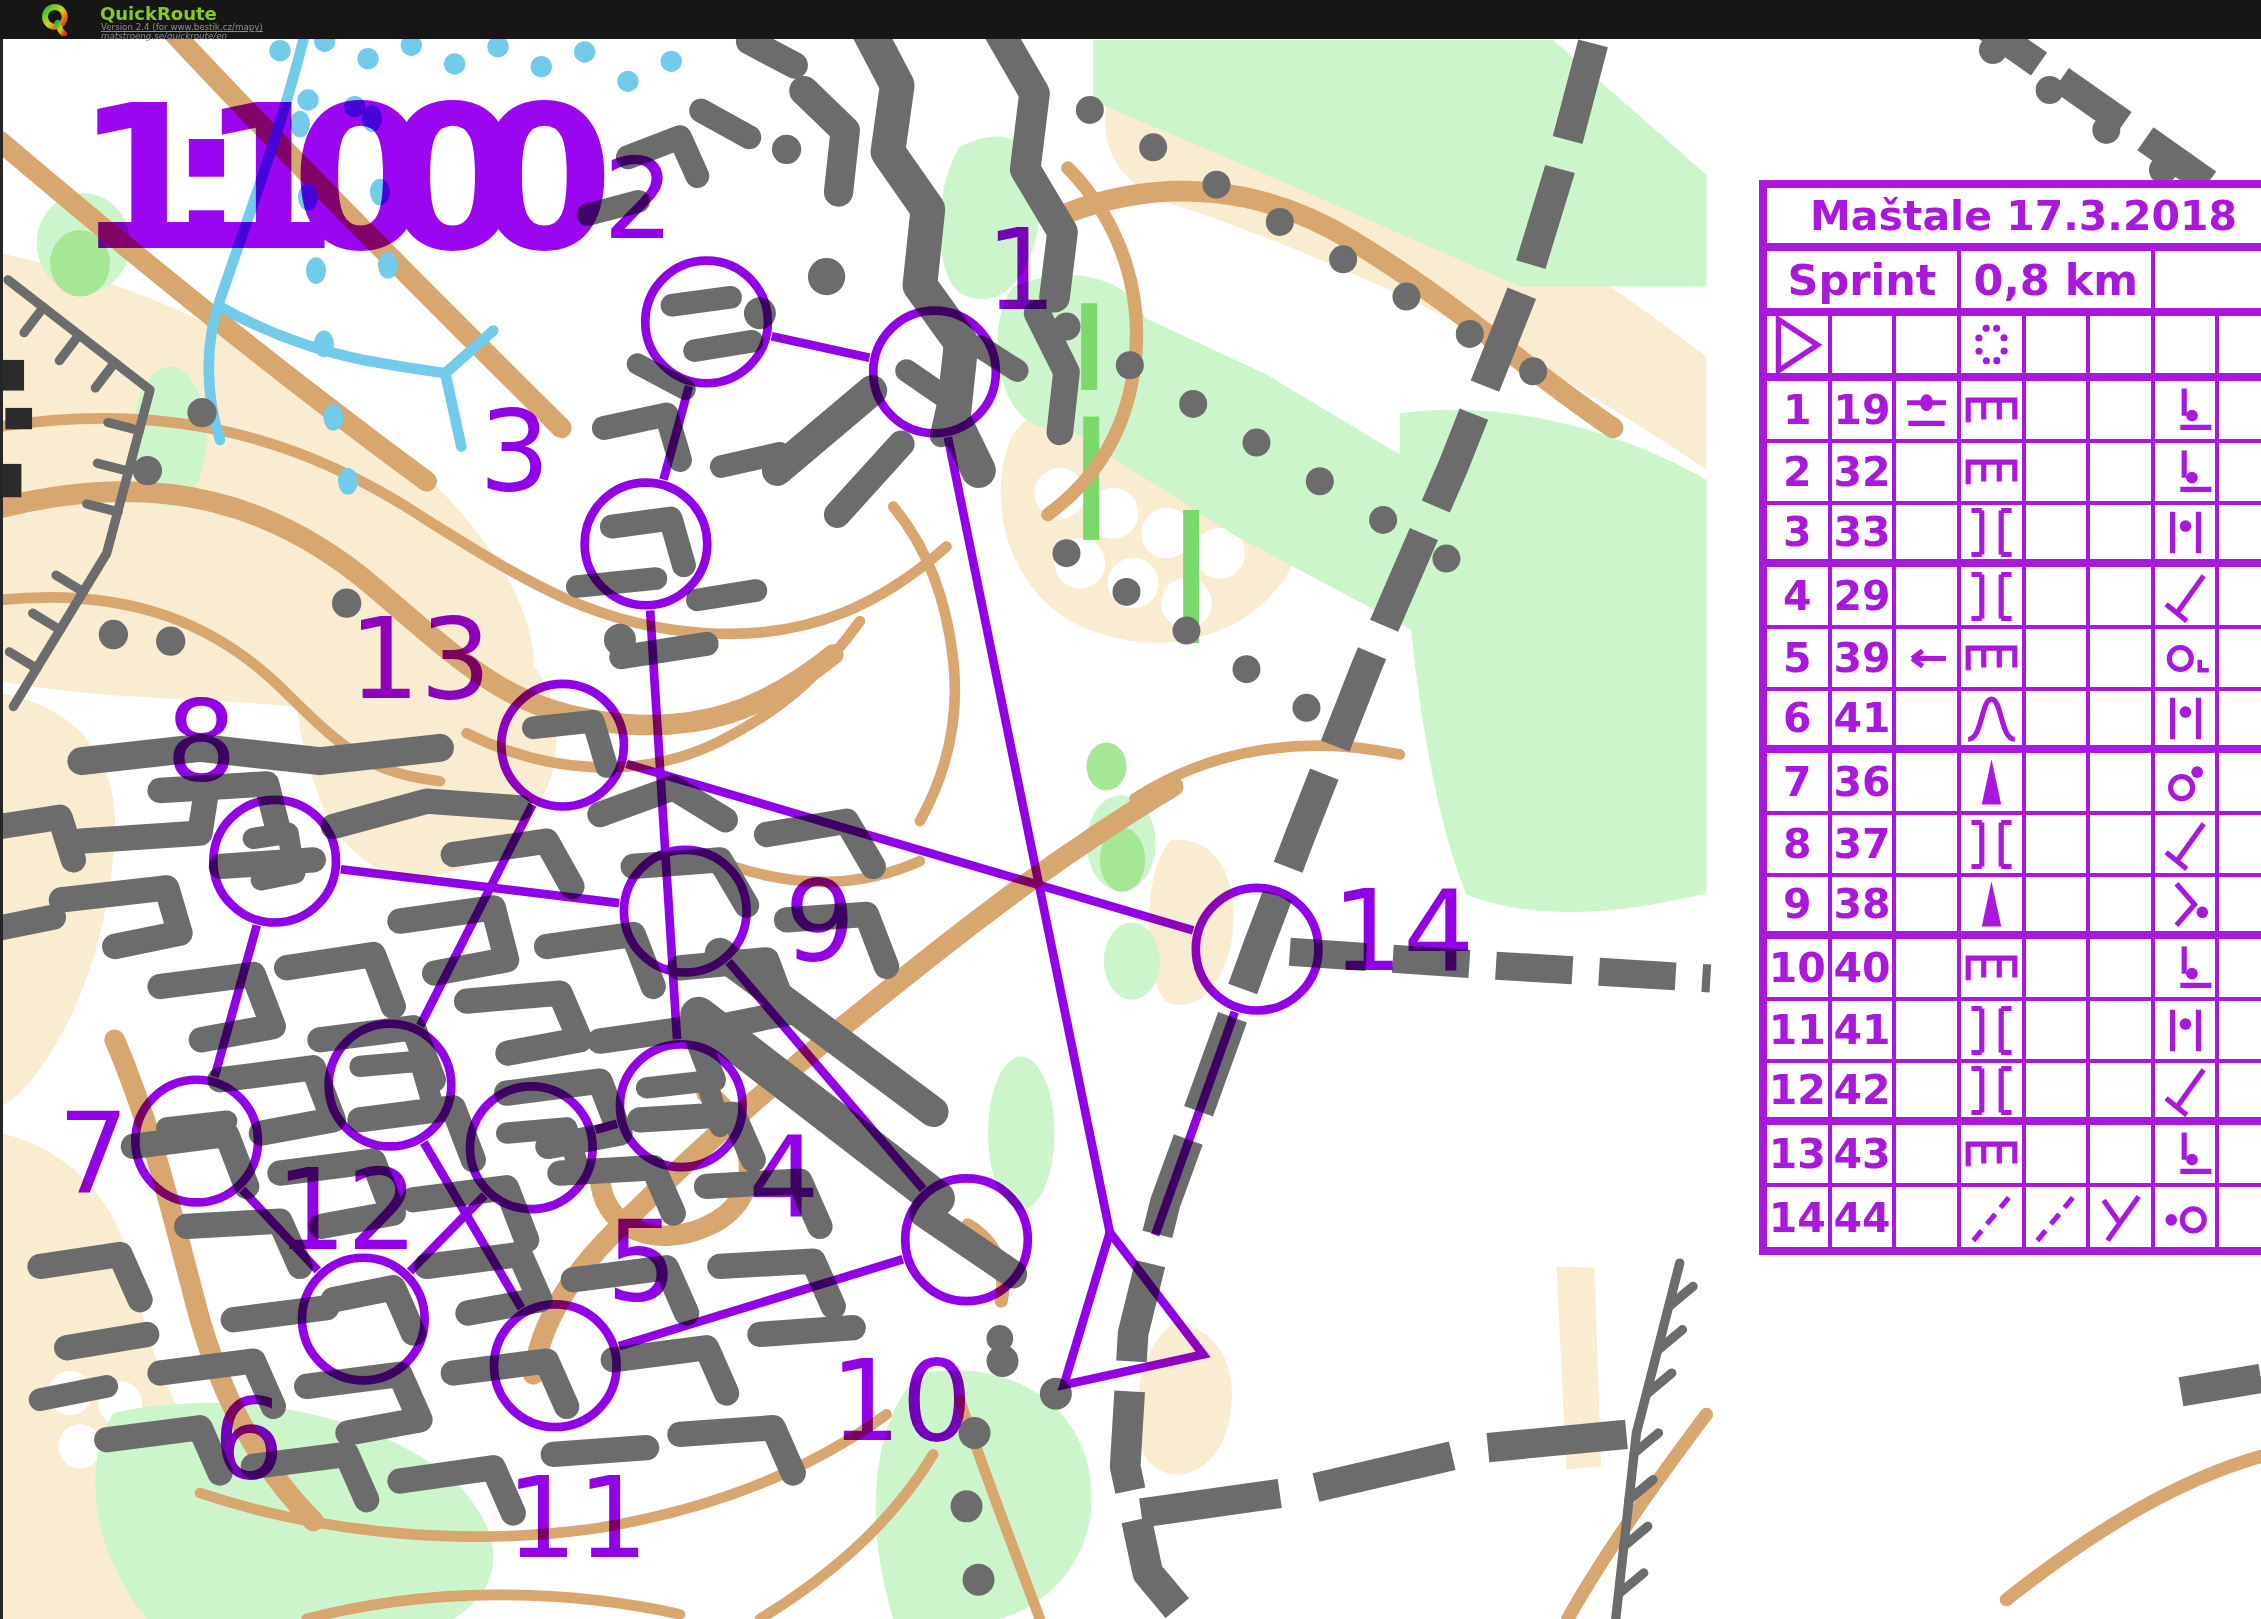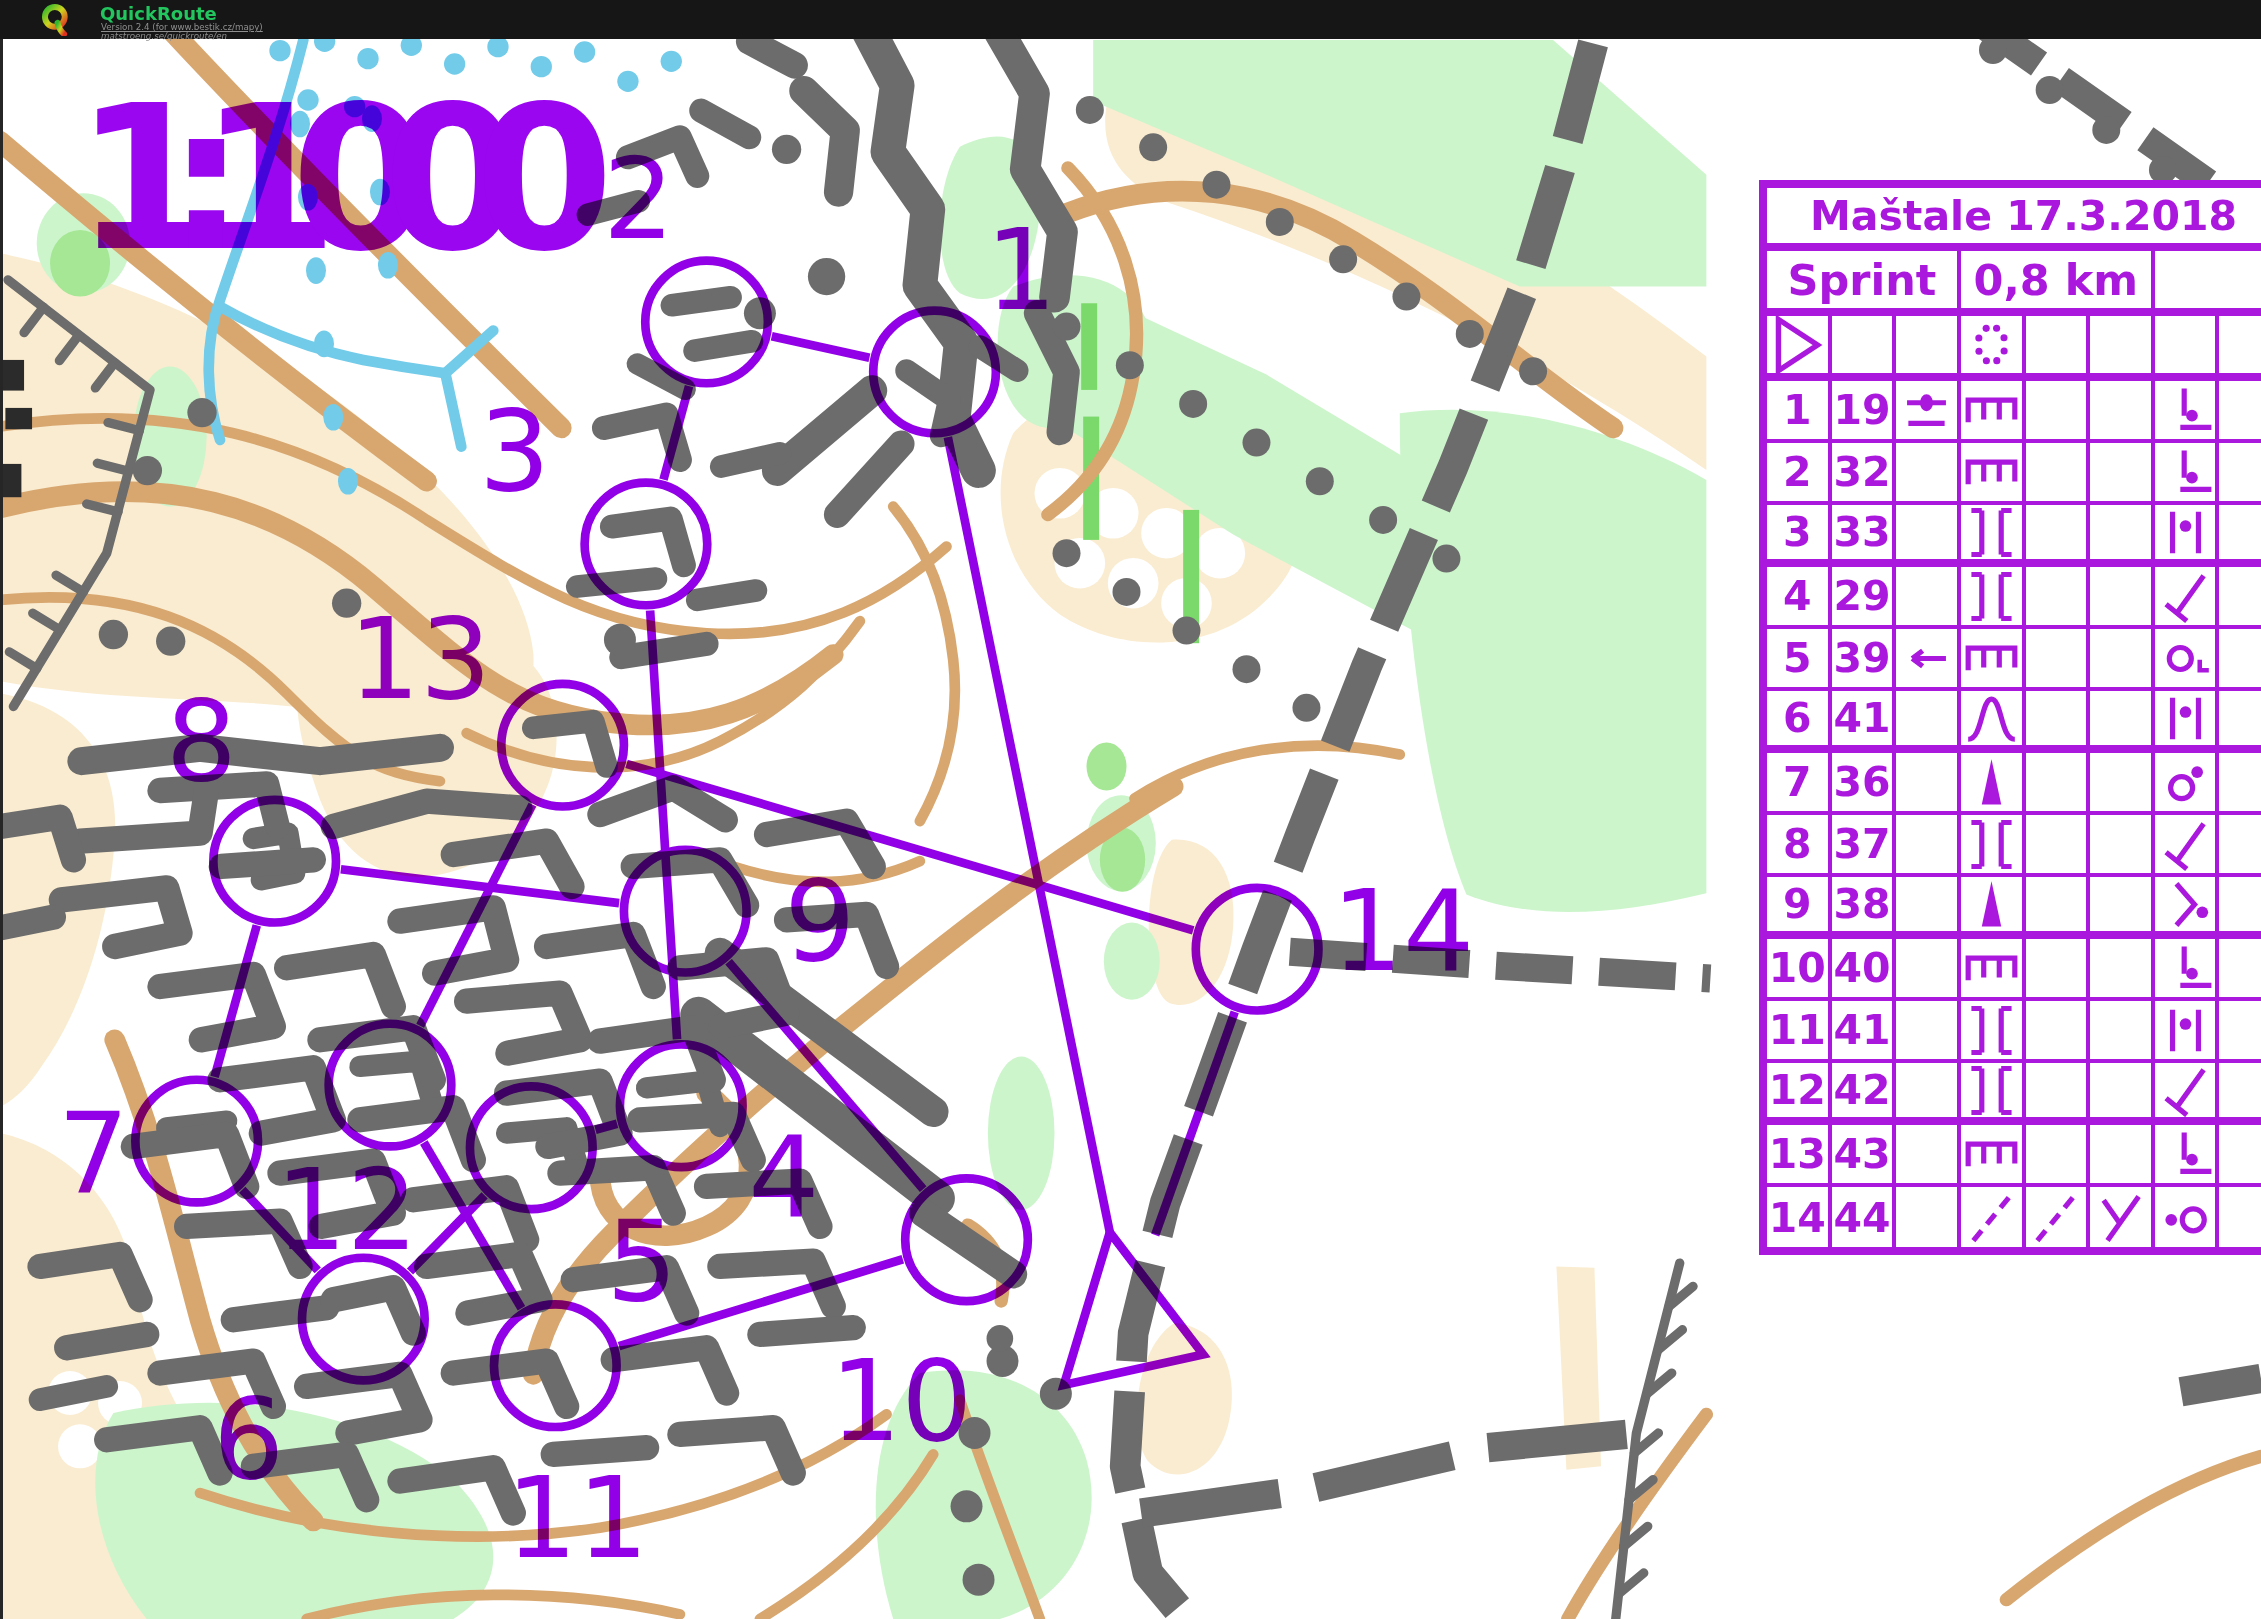--- a/index.html
+++ b/index.html
@@ -1,20 +1,20 @@
 <!DOCTYPE html>
 <html style="font-size:10.7px"><head>
 <meta charset="utf-8">
 <style>
   html,body{margin:0;padding:0;background:#fff;}
   body{width:2261px;height:1619px;position:relative;font-family:"DejaVu Sans","Liberation Sans",sans-serif;overflow:hidden;}
   
   #topbar{position:absolute;left:0;top:0;width:2261px;height:39px;background:#161616;z-index:30;}
   #topbar .logo{position:absolute;left:39px;top:2.7px;width:33px;height:33px;}
-  #topbar .app-title{position:absolute;left:100px;top:2.7px;color:#22c55e;font-size:18px;font-weight:bold;}
+  #topbar .app-title{position:absolute;left:100px;top:2.7px;color:#84cc16;font-size:18px;font-weight:bold;}
   #topbar .sub1{position:absolute;left:101px;top:22px;color:#8f8f8f;font-size:8.7px;text-decoration:underline;}
   #topbar .sub2{position:absolute;left:101px;top:31px;color:#8f8f8f;font-size:8.7px;font-style:italic;}
   #leftedge{position:absolute;left:0;top:0;width:3.3px;height:1619px;background:#262626;z-index:29;}
   
   #map{position:absolute;left:0;top:0;width:2261px;height:1619px;}
   
   #sheet{position:absolute;left:1759px;top:180px;width:533px;height:1075px;z-index:20;box-sizing:border-box;
          border:8px solid var(--pp);background:#fff;display:grid;
          grid-template-columns:repeat(8,1fr);
          grid-template-rows:63px 65px 65px repeat(14,62px);}

